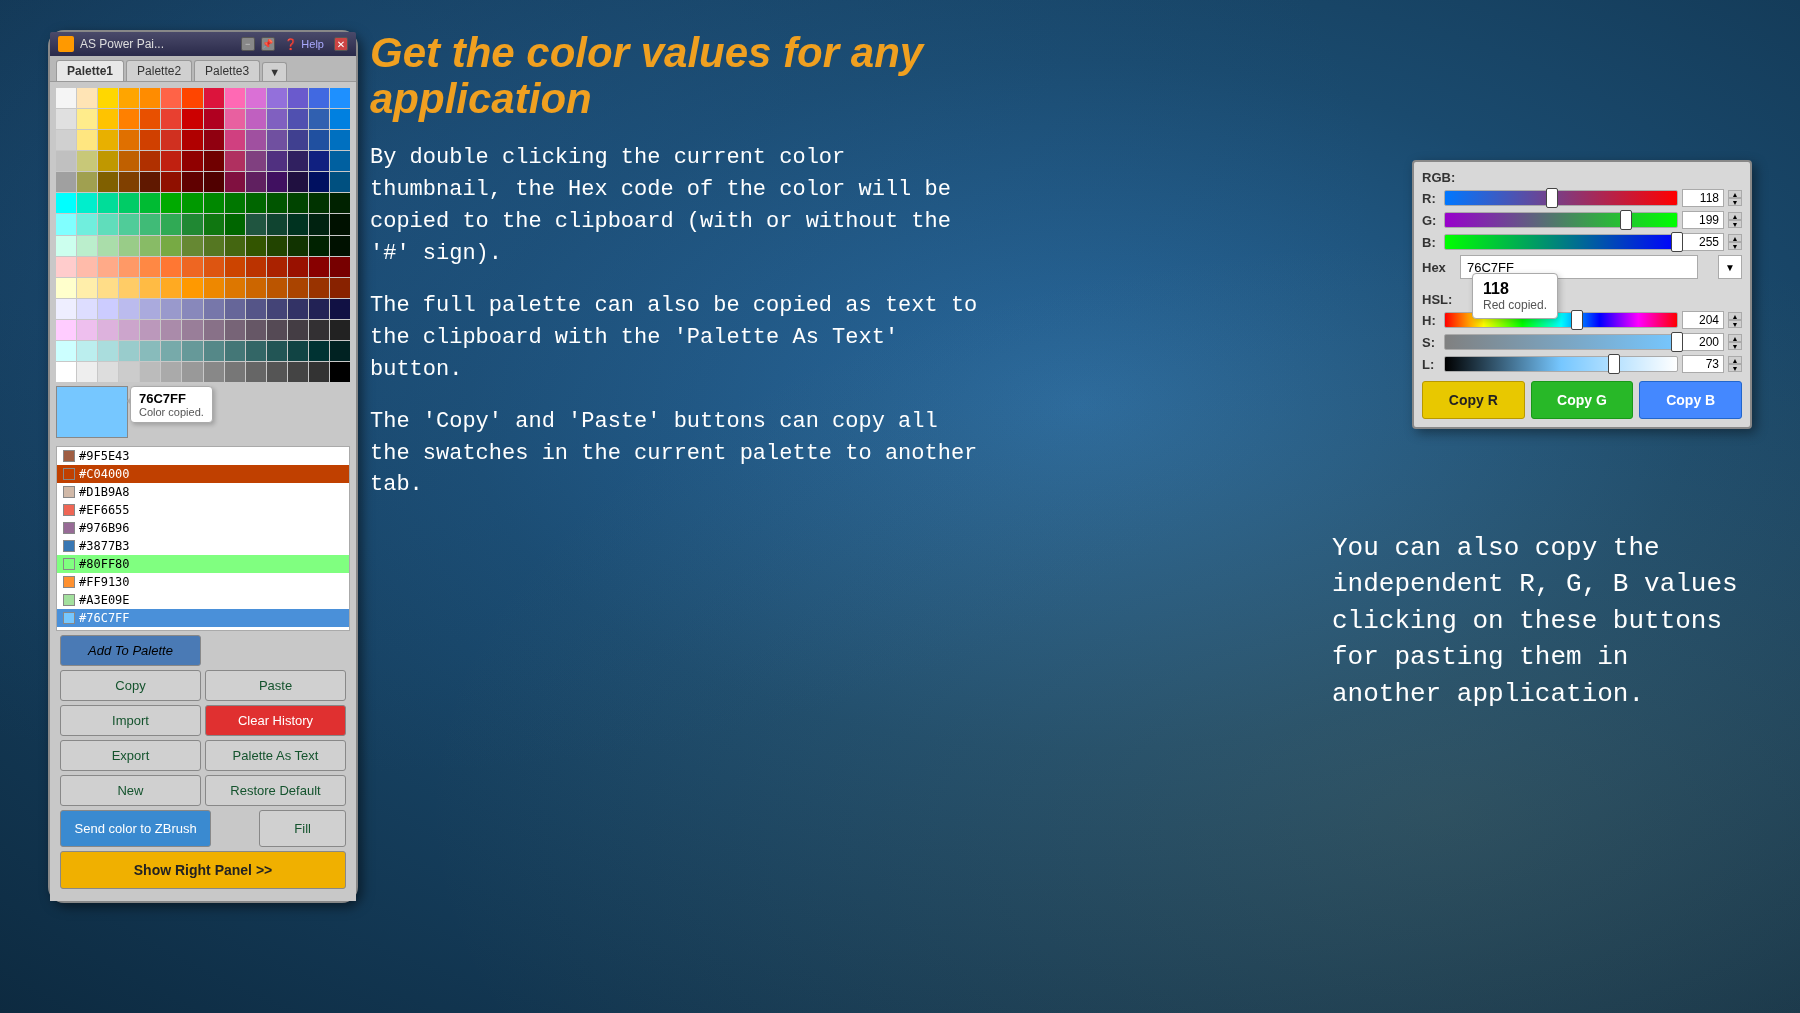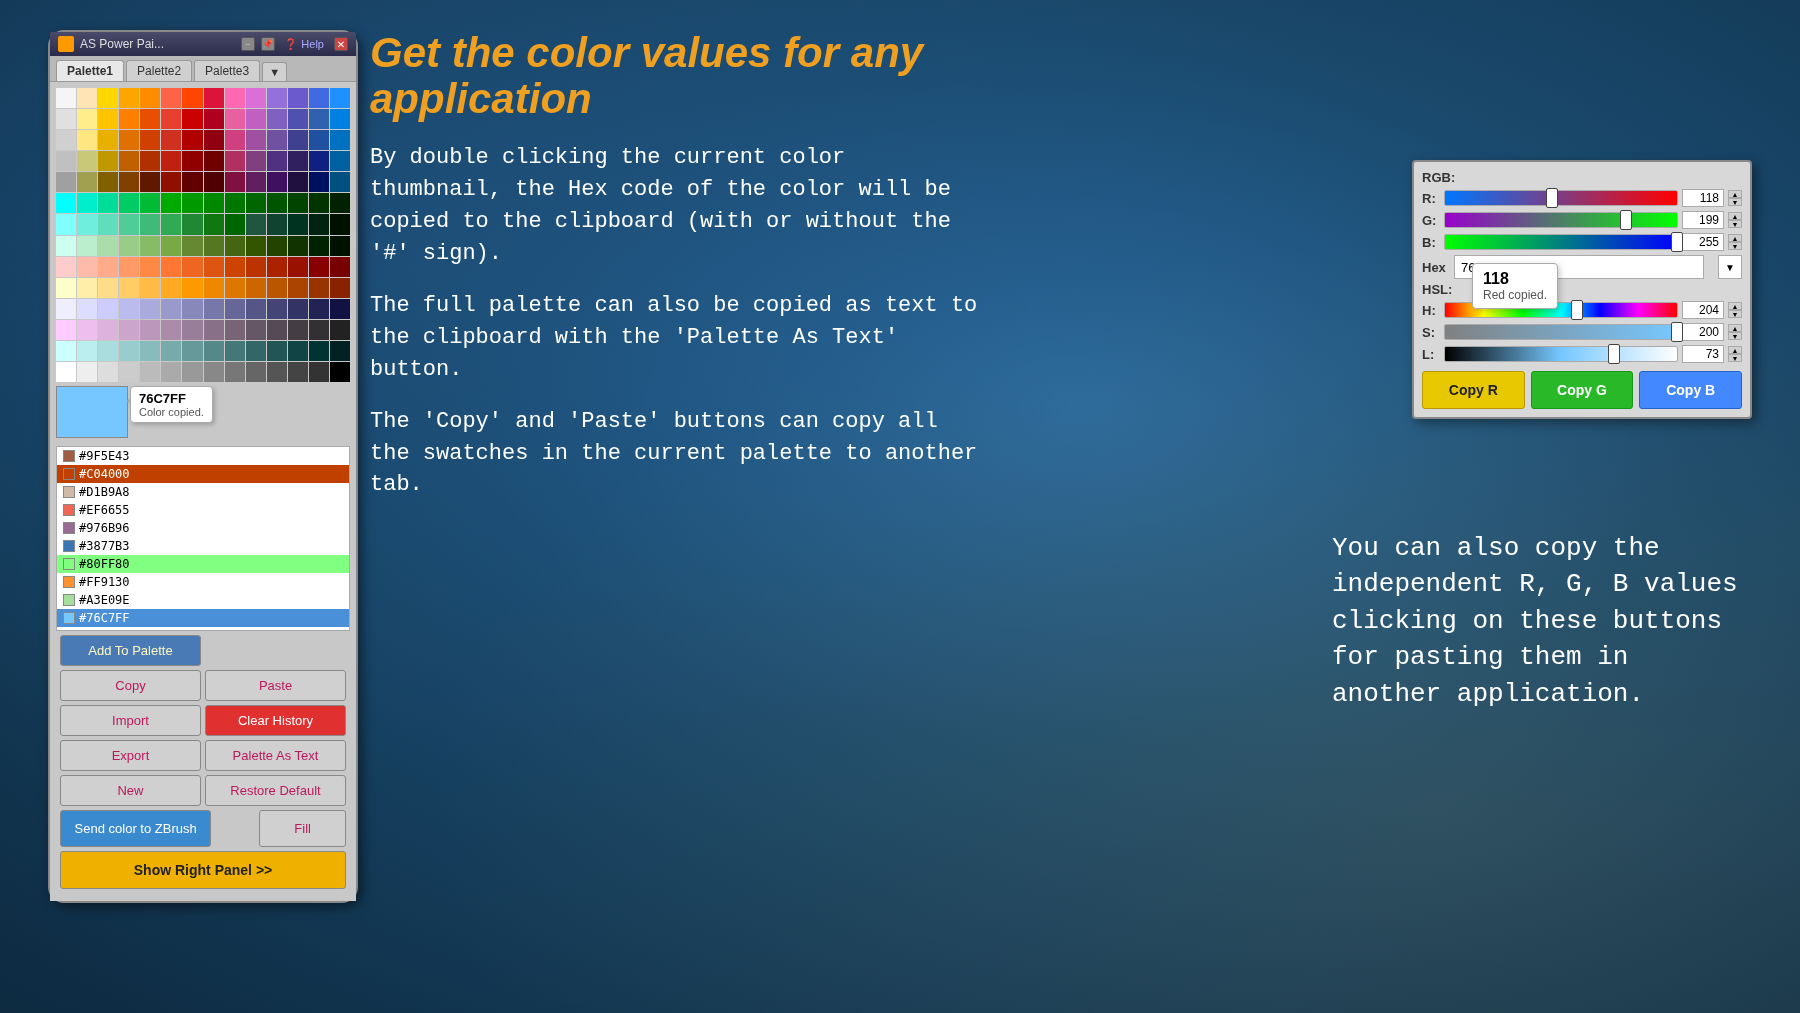--- a/index.html
+++ b/index.html
@@ -230,28 +230,29 @@
     }
 
     .btn {
       padding: 7px 4px;
       background: #d0d0d0;
       border: 1px solid #888;
       border-radius: 3px;
       cursor: pointer;
       font-size: 13px;
       text-align: center;
-      color: #be185d;
+      color: #14532d;
       font-weight: normal;
     }
 
     .btn-add-to-palette {
       background: #4a7ab5;
-      color: #fef9c3;
+      color: #000000;
       grid-column: 1;
+      font-style: italic;
     }
 
     .btn-clear {
       background: #e03030;
       color: white;
     }
 
     .btn-send {
       background: #3a8ad0;
       color: white;
@@ -422,22 +423,22 @@
       font-size: 7px;
       display: flex;
       align-items: center;
       justify-content: center;
       line-height: 1;
     }
 
     .hex-row {
       display: flex;
       align-items: center;
-      gap: 14px;
-      margin-bottom: 3px;
+      gap: 20px;
+      margin-bottom: 13px;
     }
 
     .hex-input {
       flex: 1;
       height: 24px;
       border: 1px solid #aaa;
       background: white;
       padding: 2px 6px;
       font-size: 13px;
     }

